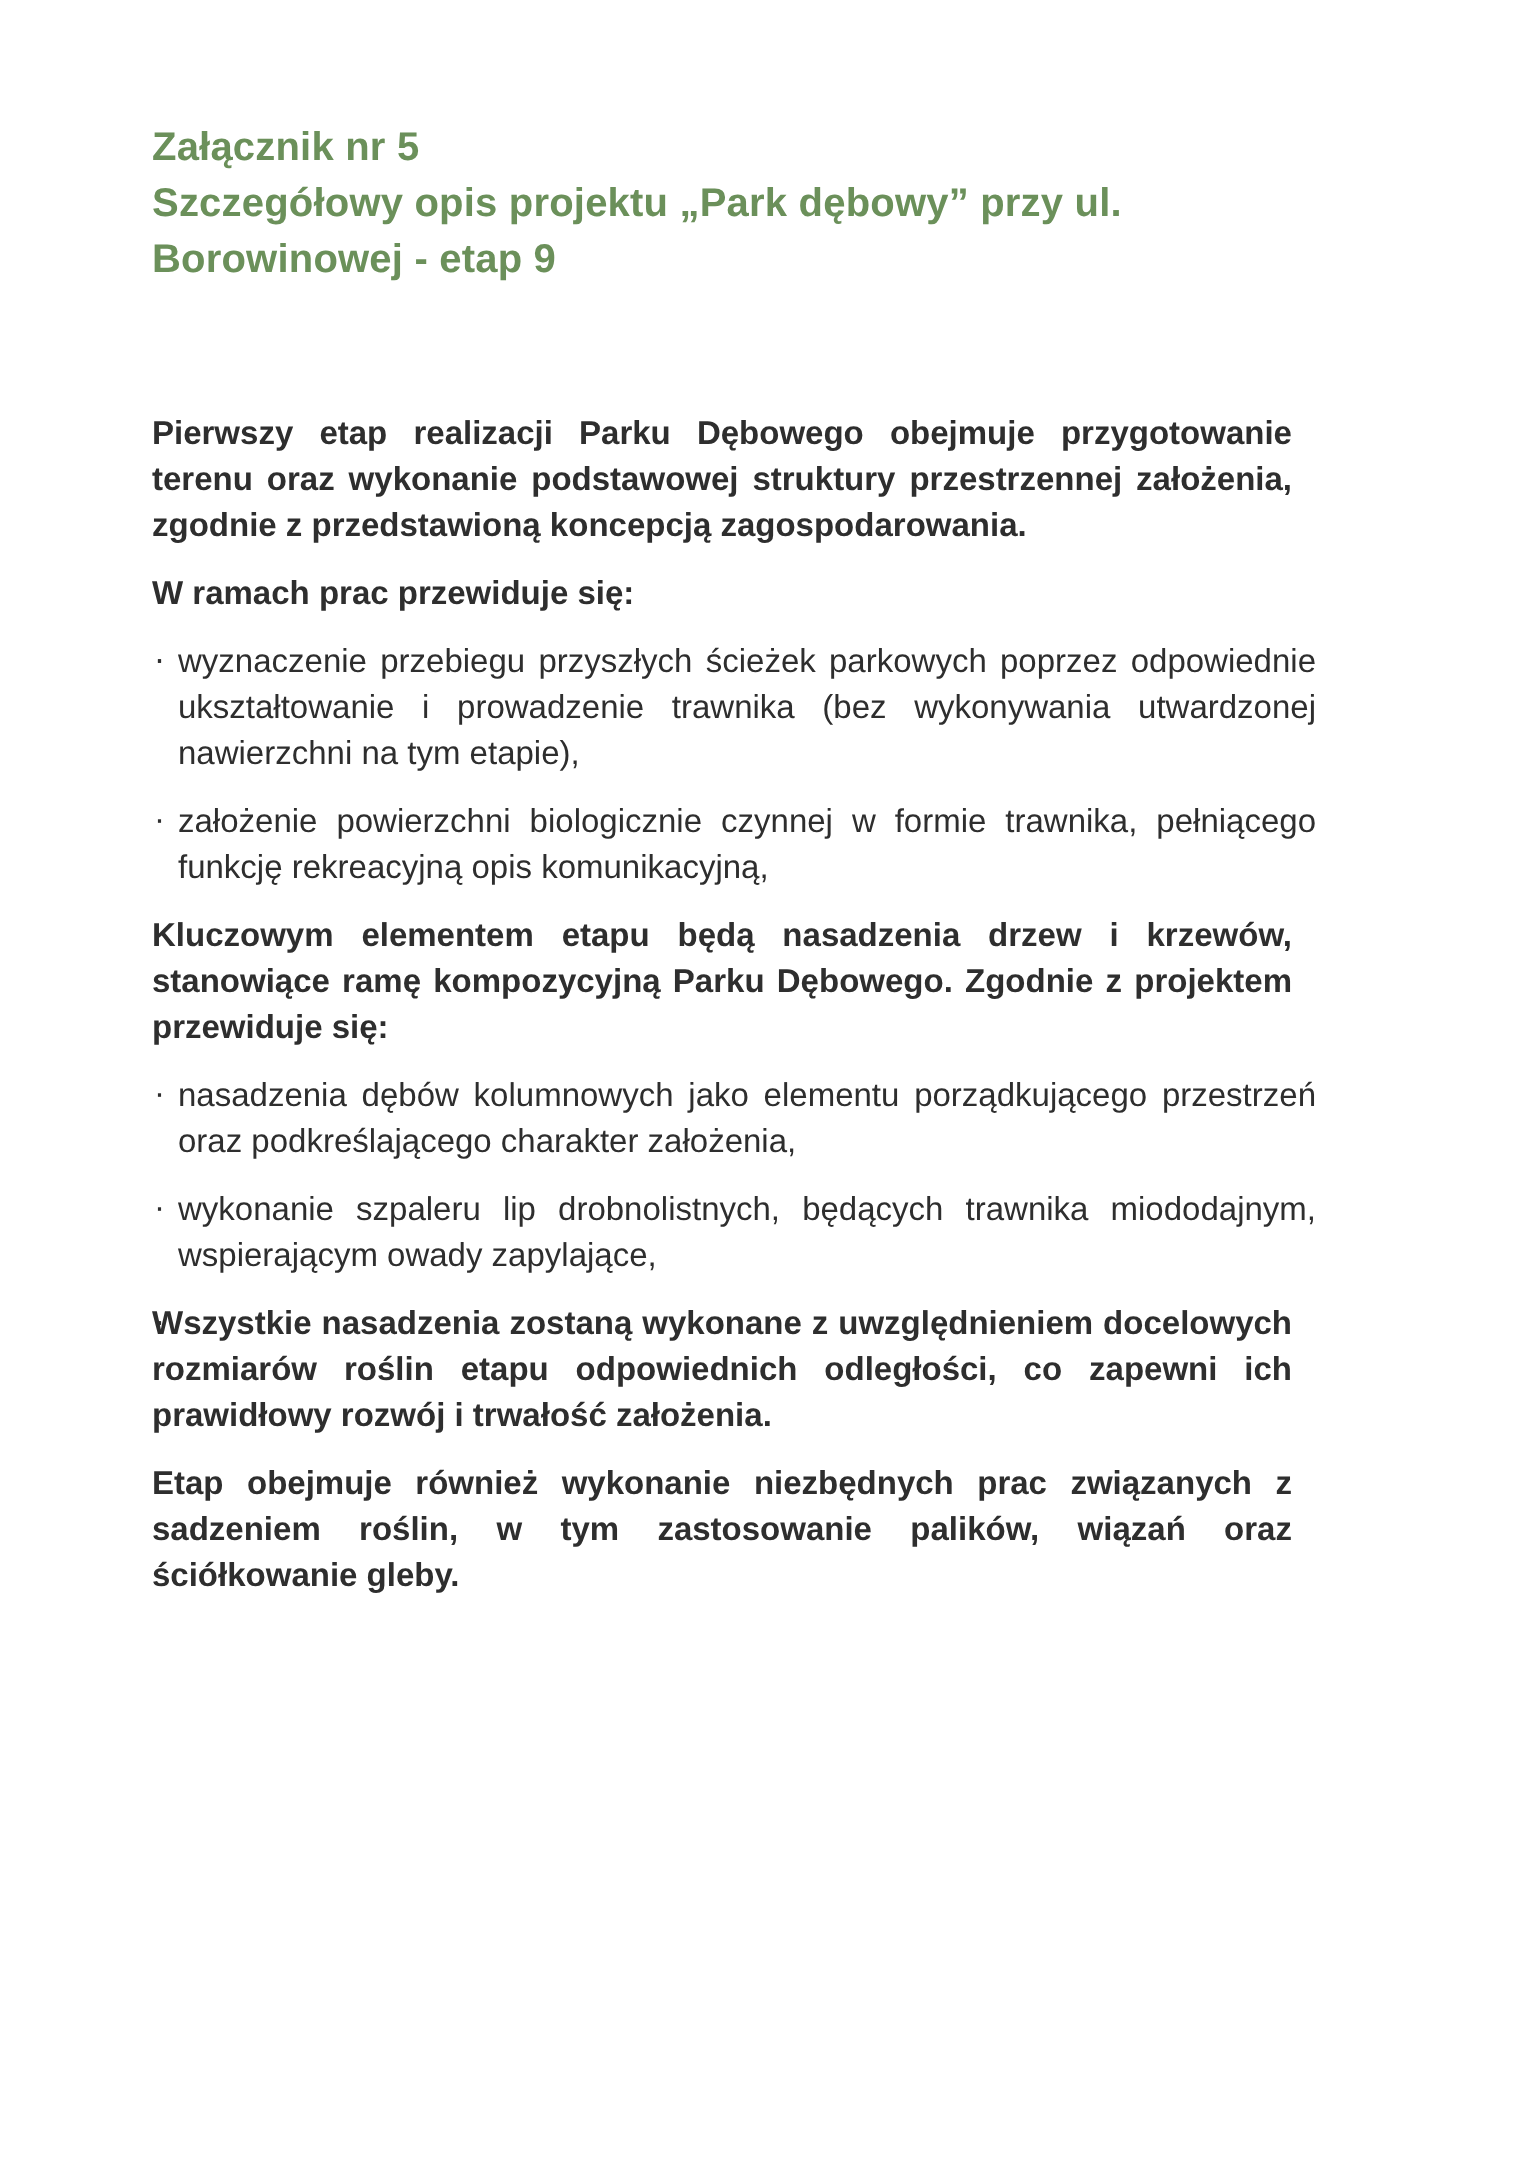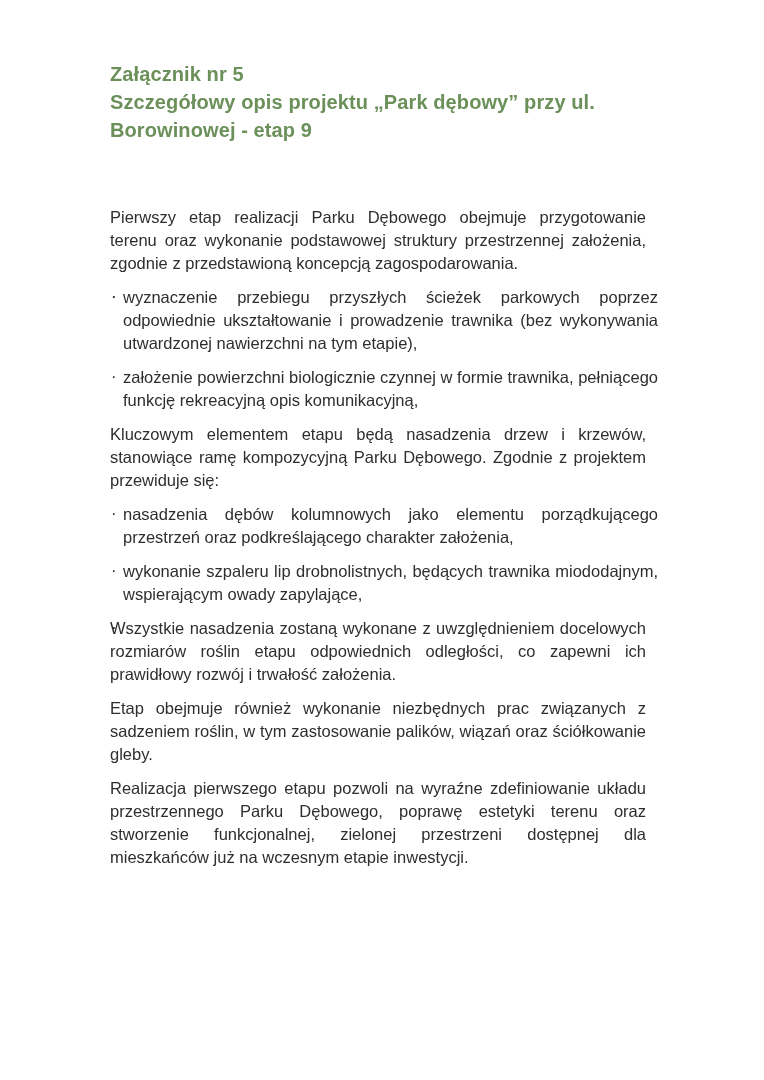--- a/index.html
+++ b/index.html
@@ -8,21 +8,21 @@
     background: #ffffff;
   }
   .page {
     position: relative;
     width: 764px;
     height: 1080px;
     background: #ffffff;
     overflow: hidden;
     font-family: "Liberation Sans", "DejaVu Sans", sans-serif;
     box-sizing: border-box;
-    padding: 60px 106px 0 110px;
+    padding: 60px 106px 0 76px;
   }
   .heading {
     color: #6B905A;
     font-size: 20px;
     line-height: 28px;
     font-weight: 700;
     margin: 0 0 62px 0;
     letter-spacing: 0.1px;
   }
   .heading .h-line {
@@ -30,20 +30,21 @@
   }
   .body-copy {
     color: #2E2E2E;
     font-size: 16.5px;
     line-height: 23px;
   }
   p.para {
     margin: 0 12px 11px 0;
     text-align: justify;
     text-justify: inter-word;
+    font-weight: bold;
   }
   ul.bullet-list {
     list-style: none;
     margin: 0 0 11px 0;
     padding: 0;
   }
   ul.bullet-list li {
     position: relative;
     padding-left: 13px;
     margin: 0 0 11px 0;
@@ -65,20 +66,21 @@
 
   <h1 class="heading">
     <span class="h-line">Załącznik nr 5</span>
     <span class="h-line">Szczegółowy opis projektu „Park dębowy” przy ul. Borowinowej - etap 9</span>
   </h1>
 
   <div class="body-copy">
 
     <p class="para">Pierwszy etap realizacji Parku Dębowego obejmuje przygotowanie terenu oraz wykonanie podstawowej struktury przestrzennej założenia, zgodnie z przedstawioną koncepcją zagospodarowania.</p>
 
+    <p class="para">W ramach prac przewiduje się:</p>
 
     <ul class="bullet-list">
       <li>
         <span class="bullet">·</span>
       </li>
       <li>
         <span class="bullet">·</span>
         <span>wyznaczenie przebiegu przyszłych ścieżek parkowych poprzez odpowiednie ukształtowanie i prowadzenie trawnika (bez wykonywania utwardzonej nawierzchni na tym etapie),</span>
       </li>
       <li>
@@ -103,17 +105,16 @@
       </li>
       <li>
         <span class="bullet">·</span>
       </li>
     </ul>
 
     <p class="para">Wszystkie nasadzenia zostaną wykonane z uwzględnieniem docelowych rozmiarów roślin etapu odpowiednich odległości, co zapewni ich prawidłowy rozwój i trwałość założenia.</p>
 
     <p class="para">Etap obejmuje również wykonanie niezbędnych prac związanych z sadzeniem roślin, w tym zastosowanie palików, wiązań oraz ściółkowanie gleby.</p>
 
-    <p class="para">Realizacja pierwszego etapu pozwoli na wyraźne zdefiniowanie układu przestrzennego Parku Dębowego, poprawę estetyki terenu oraz stworzenie funkcjonalnej, zielonej przestrzeni dostępnej dla mieszkańców już na wczesnym etapie inwestycji.</p>
 
   </div>
 
 </div>
 
 </body></html>

